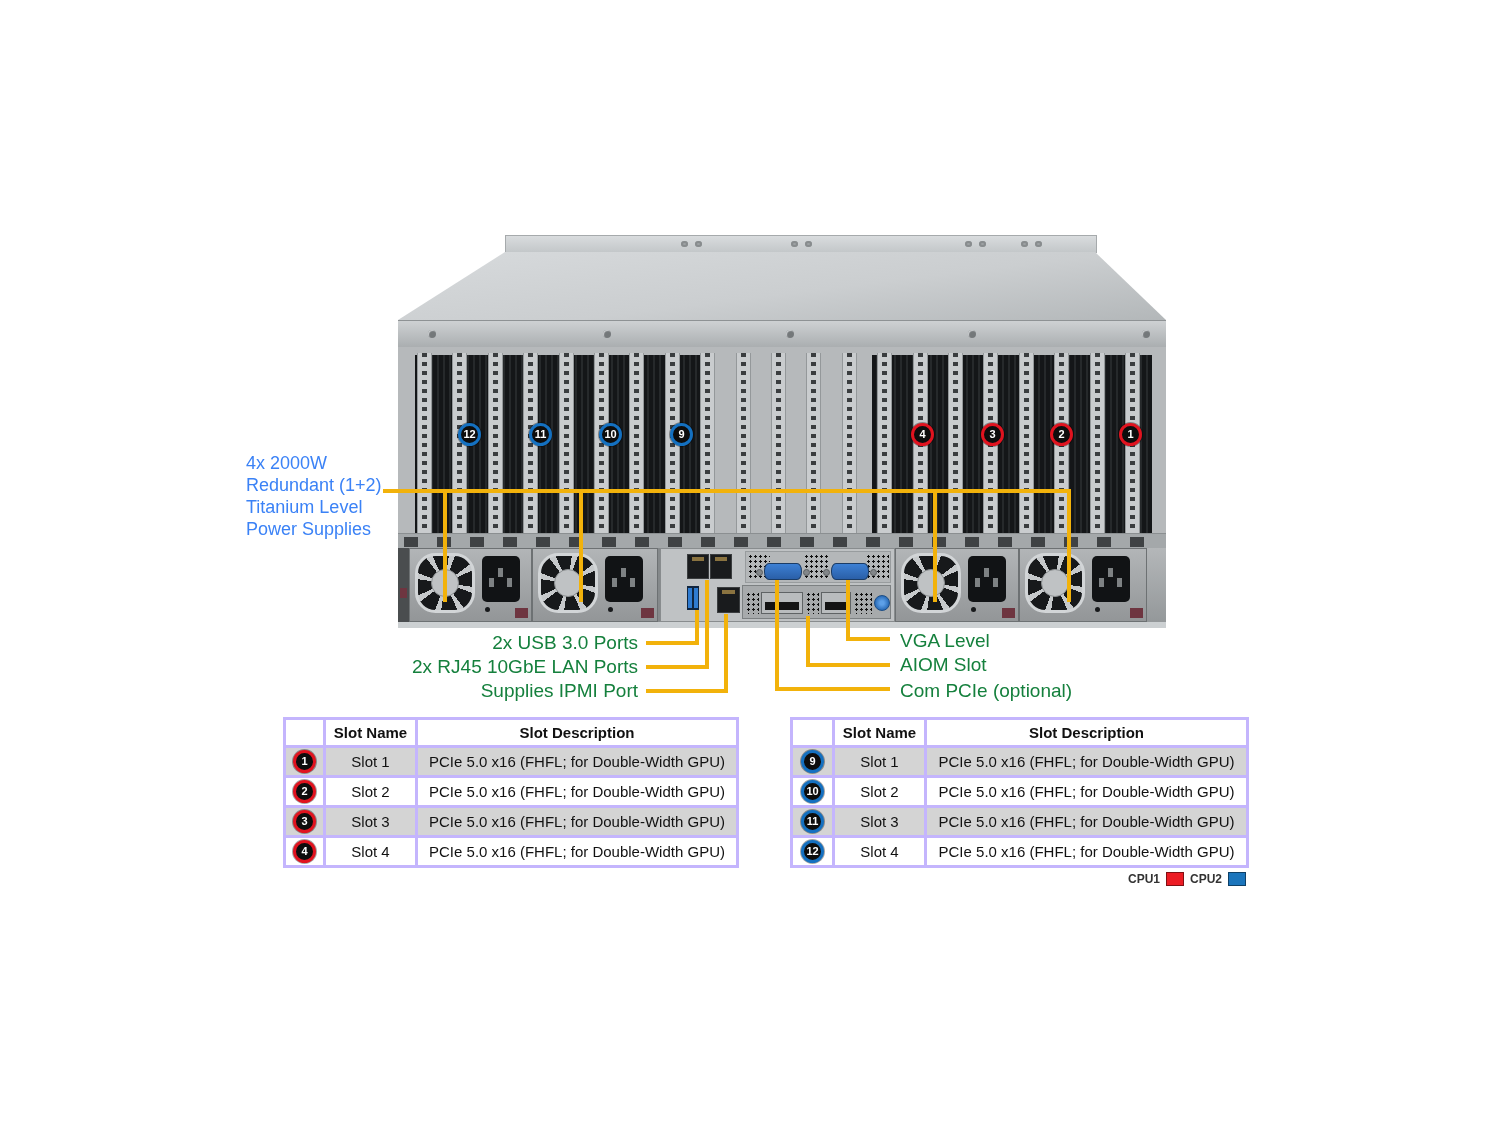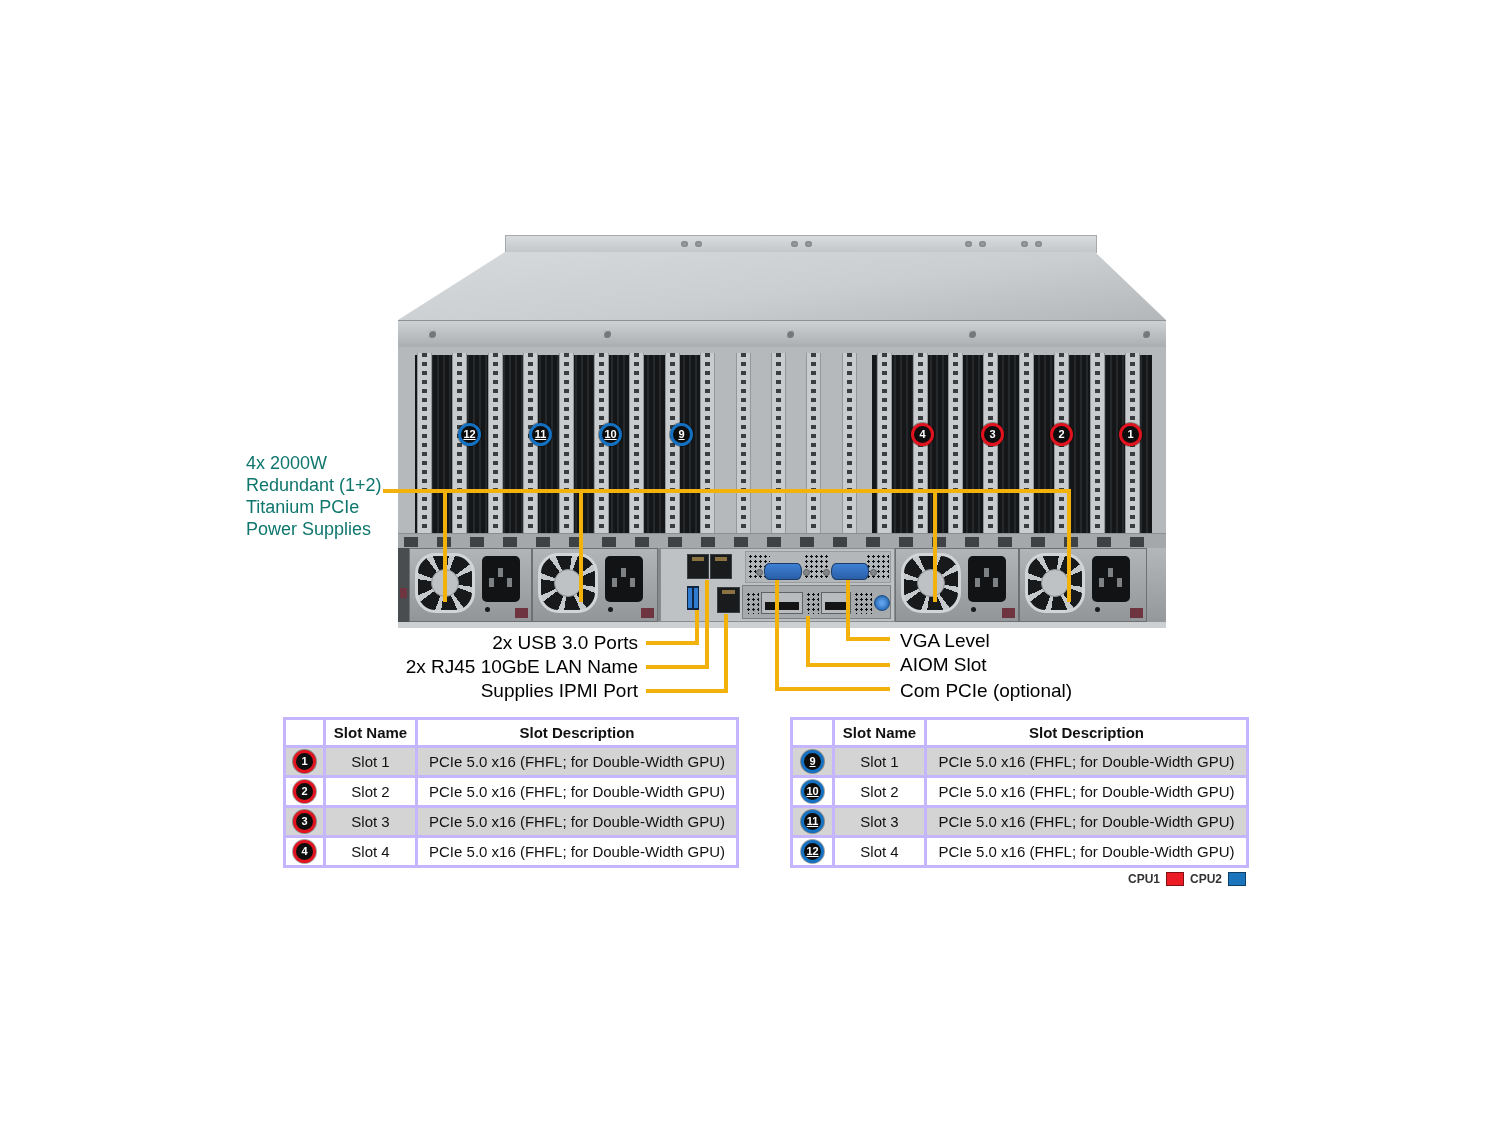--- a/index.html
+++ b/index.html
@@ -61,31 +61,31 @@
   .db::before{left:-9px;} .db::after{right:-9px;}
   .aiom{position:absolute;left:81px;top:36px;width:149px;height:34px;background:#a7aaac;border:1px solid #7c8082;box-sizing:border-box;}
   .sfp{position:absolute;top:6px;height:22px;background:#b9bcbe;border:1px solid #5f6365;box-sizing:border-box;}
   .sfp::after{content:"";position:absolute;left:3px;bottom:3px;right:3px;height:8px;background:#141414;}
   .thumbscrew{position:absolute;left:131px;top:9px;width:16px;height:16px;border-radius:50%;
       background:radial-gradient(#5da0e8 20%,#2a6cb8 70%);border:1px solid #1b4d86;box-sizing:border-box;}
 
   
   .badge{position:absolute;width:17px;height:17px;border-radius:50%;background:#0d0d0d;color:#fff;
          font-weight:bold;font-size:11px;line-height:17px;text-align:center;box-shadow:0 0 0 1px rgba(0,0,0,.35);}
-  .badge.blue{border:3px solid #1470c0;text-decoration:underline;}
+  .badge.blue{border:3px solid #1470c0;}
   .badge.red{border:3px solid #e0131f;}
   .tbadge{display:inline-block;position:static;}
 
   
   .cl{position:absolute;background:#f2b20b;}
 
   
-  .lbl{position:absolute;font-size:19px;color:#000000;white-space:nowrap;}
+  .lbl{position:absolute;font-size:19px;color:#15803d;white-space:nowrap;}
   .lbl-right{text-align:right;}
-  .psu-label{position:absolute;left:246px;top:452px;width:212px;font-size:18px;line-height:22px;color:#0f766e;}
+  .psu-label{position:absolute;left:246px;top:452px;width:212px;font-size:18px;line-height:22px;color:#3b82f6;}
 
   
   .slot-table{position:absolute;border-collapse:collapse;background:#fff;font-size:15px;color:#111;
               border:2px solid #1a1a1a;table-layout:fixed;}
   .slot-table th,.slot-table td{border:3px solid #c4b5fd;text-align:center;padding:0;overflow:hidden;white-space:nowrap;}
   .slot-table th{height:25px;font-weight:bold;}
   .slot-table td{height:27px;}
   .slot-table tr.gray td{background:#d4d4d4;}
   .col-badge{width:40px;} .col-name{width:92px;} .col-desc{width:321px;}
 
@@ -231,26 +231,26 @@
   <div class="cl" style="left:846px;top:580px;width:4px;height:61px;"></div>
   <div class="cl" style="left:846px;top:637px;width:44px;height:4px;"></div>
   <div class="cl" style="left:806px;top:616px;width:4px;height:51px;"></div>
   <div class="cl" style="left:806px;top:663px;width:84px;height:4px;"></div>
   <div class="cl" style="left:775px;top:580px;width:4px;height:111px;"></div>
   <div class="cl" style="left:775px;top:687px;width:115px;height:4px;"></div>
 
   <div class="psu-label">
     <div>4x 2000W</div>
     <div>Redundant (1+2)</div>
-    <div>Titanium PCIe</div>
+    <div>Titanium Level</div>
     <div>Power Supplies</div>
   </div>
 
   <div class="lbl lbl-right" style="left:390px;top:632px;width:248px;">2x USB 3.0 Ports</div>
-  <div class="lbl lbl-right" style="left:340px;top:656px;width:298px;">2x RJ45 10GbE LAN Name</div>
+  <div class="lbl lbl-right" style="left:340px;top:656px;width:298px;">2x RJ45 10GbE LAN Ports</div>
   <div class="lbl lbl-right" style="left:390px;top:680px;width:248px;">Supplies IPMI Port</div>
 
   <div class="lbl" style="left:900px;top:630px;">VGA Level</div>
   <div class="lbl" style="left:900px;top:654px;">AIOM Slot</div>
   <div class="lbl" style="left:900px;top:680px;">Com PCIe (optional)</div>
 
   <table class="slot-table" style="left:283px;top:717px;">
     <colgroup>
         <col class="col-badge">
         <col class="col-name">

